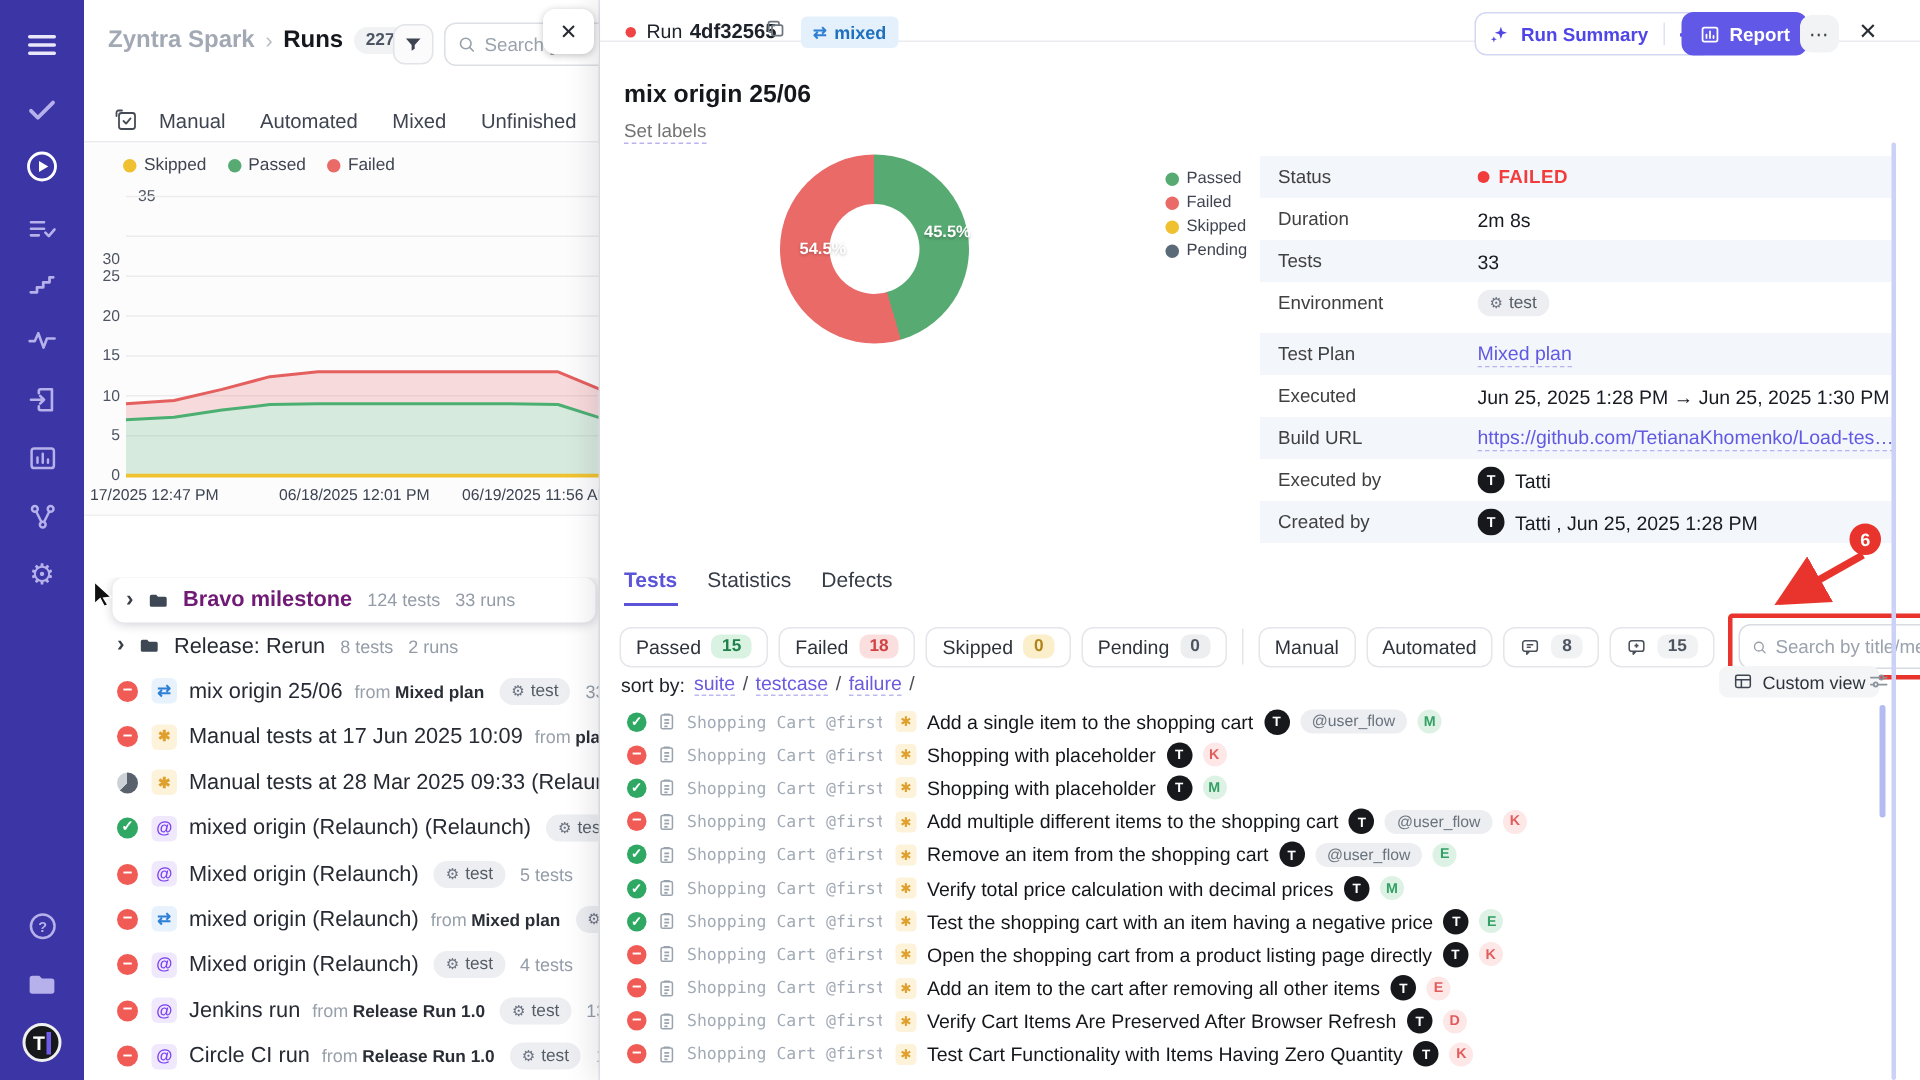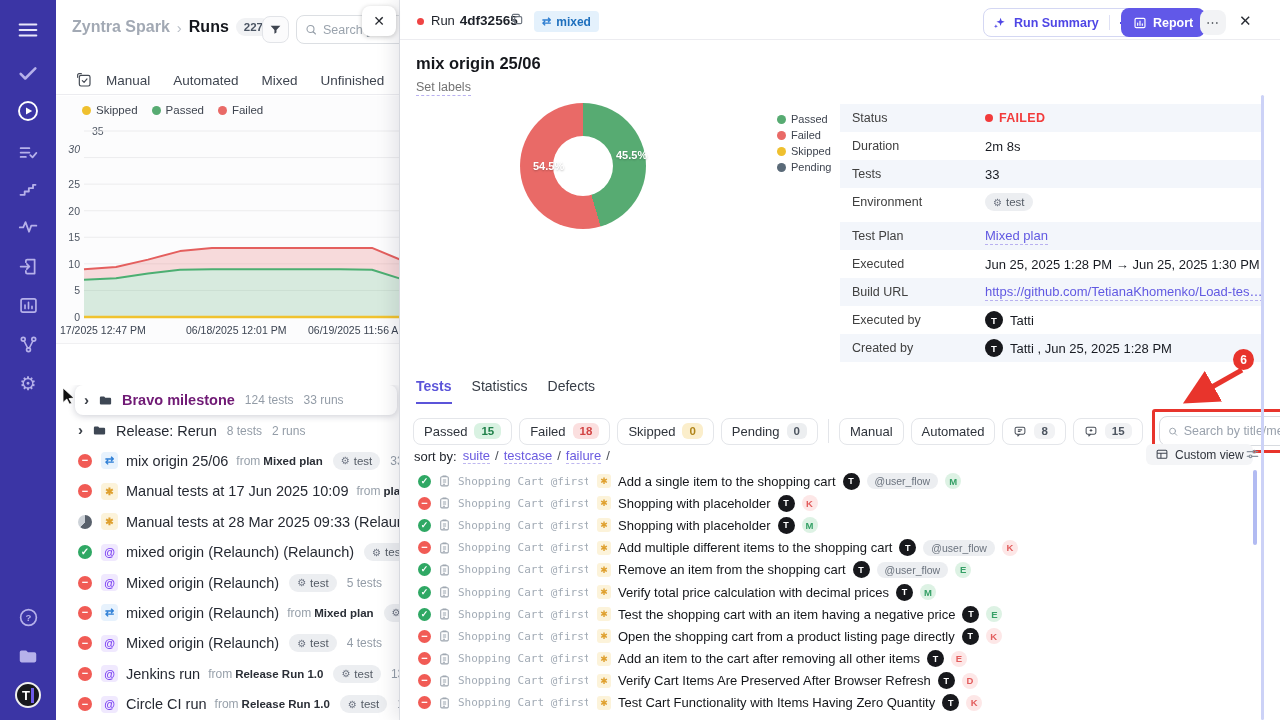--- a/index.html
+++ b/index.html
@@ -61,21 +61,21 @@
   .run-from{font-size:12px;color:#98a1ab;margin-left:8px}
   .run-from b{color:#2a2e36;font-weight:700;margin-left:3px;font-size:11.5px}
   .env-chip{display:inline-flex;align-items:center;gap:4px;background:#eceef1;border-radius:10px;height:18px;
             padding:0 8px;font-size:11.5px;color:#555c66;margin-left:10px}
   .env-chip::before{content:"\2699";font-size:10px;color:#6b7280}
   .run-meta{font-size:12px;color:#939ca7;margin-left:10px}
   .mouse-cursor{position:absolute;left:6px;top:3px;z-index:5}
   
   .drawer{position:absolute;left:400px;top:0;width:880px;height:720px;background:#fff;z-index:20;
           box-shadow:-6px 0 18px rgba(10,12,40,.10)}
-  .dr-header{position:absolute;left:0;top:0;width:880px;height:40px;border-bottom:1px solid #ececf0;background:#fff}
+  .dr-header{position:absolute;left:0;top:0;width:880px;height:28px;border-bottom:1px solid #ececf0;background:#fff}
   .run-dot{position:absolute;left:17px;top:18px;width:7px;height:7px;border-radius:50%;background:#ef4444}
   .run-id-wrap{position:absolute;left:31px;top:13px;font-size:13px;color:#1d2129;display:flex;gap:5px;align-items:center}
   .run-id-wrap b{font-size:13.5px}
   .copy-btn{position:absolute;left:110px;top:12px;cursor:pointer;display:flex}
   .mixed-badge{position:absolute;left:134px;top:11px;height:21px;background:#e4f1fc;border-radius:4px;display:flex;
                align-items:center;gap:5px;padding:0 8px;font-size:12px;font-weight:600;color:#1e6fbd}
   .mixed-badge::before{content:"\21C4";color:#2f7fd1;font-size:11px;font-weight:700}
   .btn-summary{position:absolute;left:583px;top:8px;height:29px;border:1px solid #d4d7f3;border-radius:8px;background:#fff;
                display:flex;align-items:center;color:#4f46e5;font-size:12.5px;font-weight:700;cursor:pointer}
   .btn-summary .lbl{padding:0 10px 0 7px}
@@ -285,21 +285,21 @@
             <span>Failed</span>
           </span>
       </div>
       <div id="trend-ticks">
           <div class="tick" style="top: 215px;">0</div>
           <div class="tick" style="top: 188.429px;">5</div>
           <div class="tick" style="top: 161.857px;">10</div>
           <div class="tick" style="top: 135.286px;">15</div>
           <div class="tick" style="top: 108.714px;">20</div>
           <div class="tick" style="top: 82.1429px;">25</div>
-          <div class="tick" style="top: 47px; font-style: italic;">30</div>
+          <div class="tick" style="top: 71px;">30</div>
           <div class="tick" style="top: 29px; padding-left: 36px;">35</div>
         </div>
       <svg id="trend-svg" width="344" height="248">
           <line x1="28" x2="344" y1="221" y2="221" stroke="#dfe1e5" stroke-width="1"></line>
           <line x1="28" x2="344" y1="194.42857142857142" y2="194.42857142857142" stroke="#ececee" stroke-width="1"></line>
           <line x1="28" x2="344" y1="167.85714285714286" y2="167.85714285714286" stroke="#ececee" stroke-width="1"></line>
           <line x1="28" x2="344" y1="141.28571428571428" y2="141.28571428571428" stroke="#ececee" stroke-width="1"></line>
           <line x1="28" x2="344" y1="114.71428571428571" y2="114.71428571428571" stroke="#ececee" stroke-width="1"></line>
           <line x1="28" x2="344" y1="88.14285714285714" y2="88.14285714285714" stroke="#ececee" stroke-width="1"></line>
           <line x1="28" x2="344" y1="61.571428571428584" y2="61.571428571428584" stroke="#ececee" stroke-width="1"></line>

